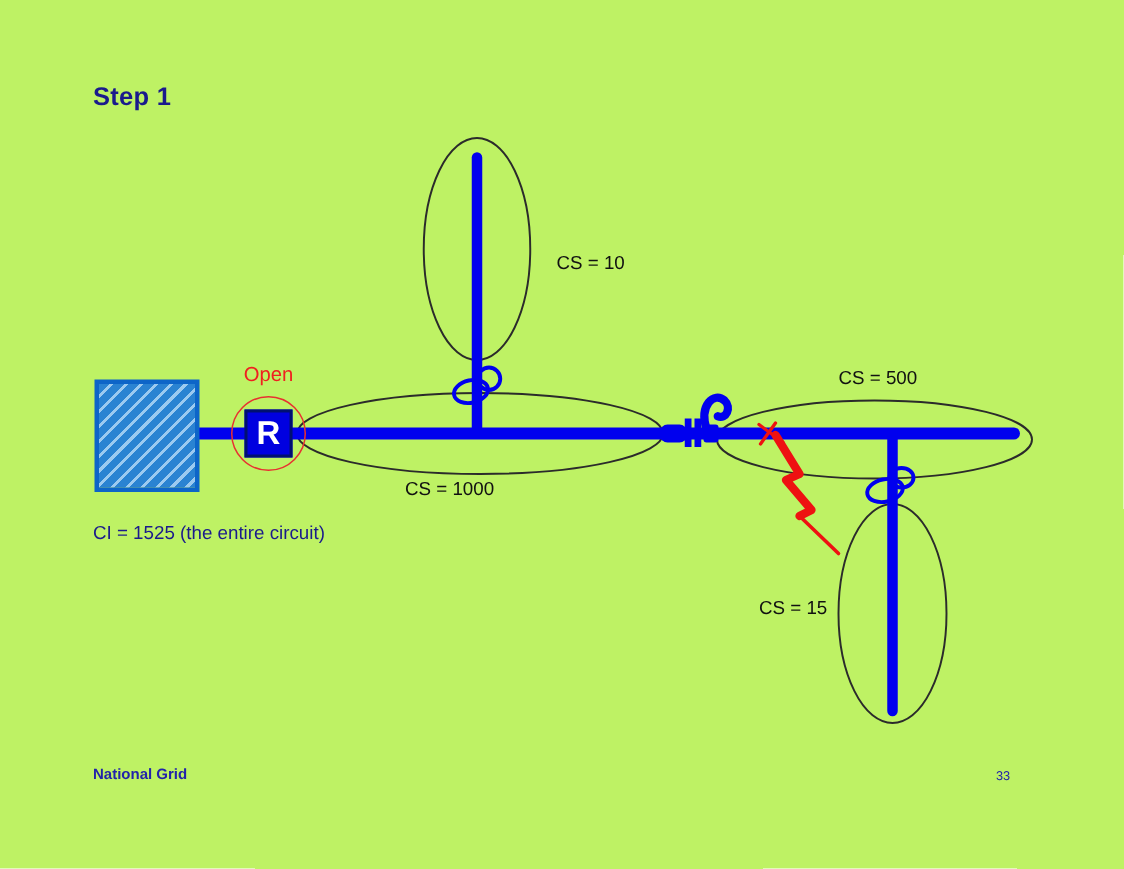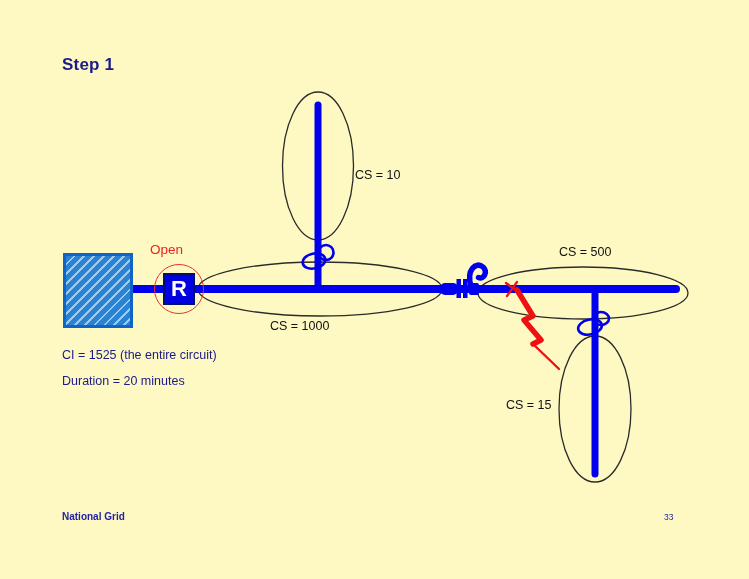--- a/index.html
+++ b/index.html
@@ -1,56 +1,57 @@
 <!DOCTYPE html>
 <html><head>
 <meta charset="utf-8">
 <style>
   html,body{margin:0;padding:0;background:#ffffff;}
   .slide{
     position:relative;
     width:749px;height:579px;
-    background:#fef9c3;
+    background:#bef264;
     font-family:"Liberation Sans", sans-serif;
     overflow:hidden;
   }
   .abs{position:absolute;}
   .title{
     left:62px;top:55px;
     font-size:17px;font-weight:bold;color:#1a1a8c;
     letter-spacing:0.2px;
   }
   .substation{
     left:63px;top:253px;width:64px;height:69px;
     border:3px solid #0d65c8;
     background:repeating-linear-gradient(135deg,#2a83d2 0px,#2a83d2 5px,#9ccaf0 5px,#9ccaf0 7px);
     z-index:3;
   }
   .open-label{
     left:150px;top:242px;width:58px;
+    text-align:center;
     font-size:13.5px;color:#f02020;
     z-index:4;
   }
   .recloser-circle{
     left:154px;top:264px;width:50px;height:50px;
     border:1.5px solid #e83030;border-radius:50%;
     z-index:3;box-sizing:border-box;
   }
   .recloser-box{
     left:163px;top:273px;width:32px;height:32px;
     background:#0000e0;border:2px solid #001070;
     box-sizing:border-box;
     color:#ffffff;font-size:22px;font-weight:bold;
     display:flex;align-items:center;justify-content:center;
     z-index:4;
   }
   .cs-label{
     font-size:12.5px;color:#111111;white-space:nowrap;z-index:5;
   }
-  .cs10{left:355px;top:168px;}
+  .cs10{left:355px;top:168px;padding-left:16px;}
   .cs1000{left:270px;top:319px;width:100px;text-align:left;}
   .cs500{left:559px;top:245px;}
   .cs15{left:506px;top:398px;}
   .notes{
     left:62px;top:348px;width:320px;
     color:#1a1a8c;font-size:12.5px;font-weight:normal;
     z-index:5;
   }
   .notes .note-line{margin:0 0 12px 0;white-space:nowrap;}
   .footer-brand{
@@ -105,19 +106,18 @@
   <div class="abs recloser-circle"></div>
   <div class="abs recloser-box">R</div>
 
   <div class="abs cs-label cs10">CS = 10</div>
   <div class="abs cs-label cs1000">CS = 1000</div>
   <div class="abs cs-label cs500">CS = 500</div>
   <div class="abs cs-label cs15">CS = 15</div>
 
   <div class="abs notes">
     <p class="note-line">CI = 1525 (the entire circuit)</p>
-    <p class="note-line">Duration = 20 minutes</p>
   </div>
 
   <div class="abs footer-brand">National Grid</div>
   <div class="abs page-number">33</div>
 
 </div>
 
 </body></html>

